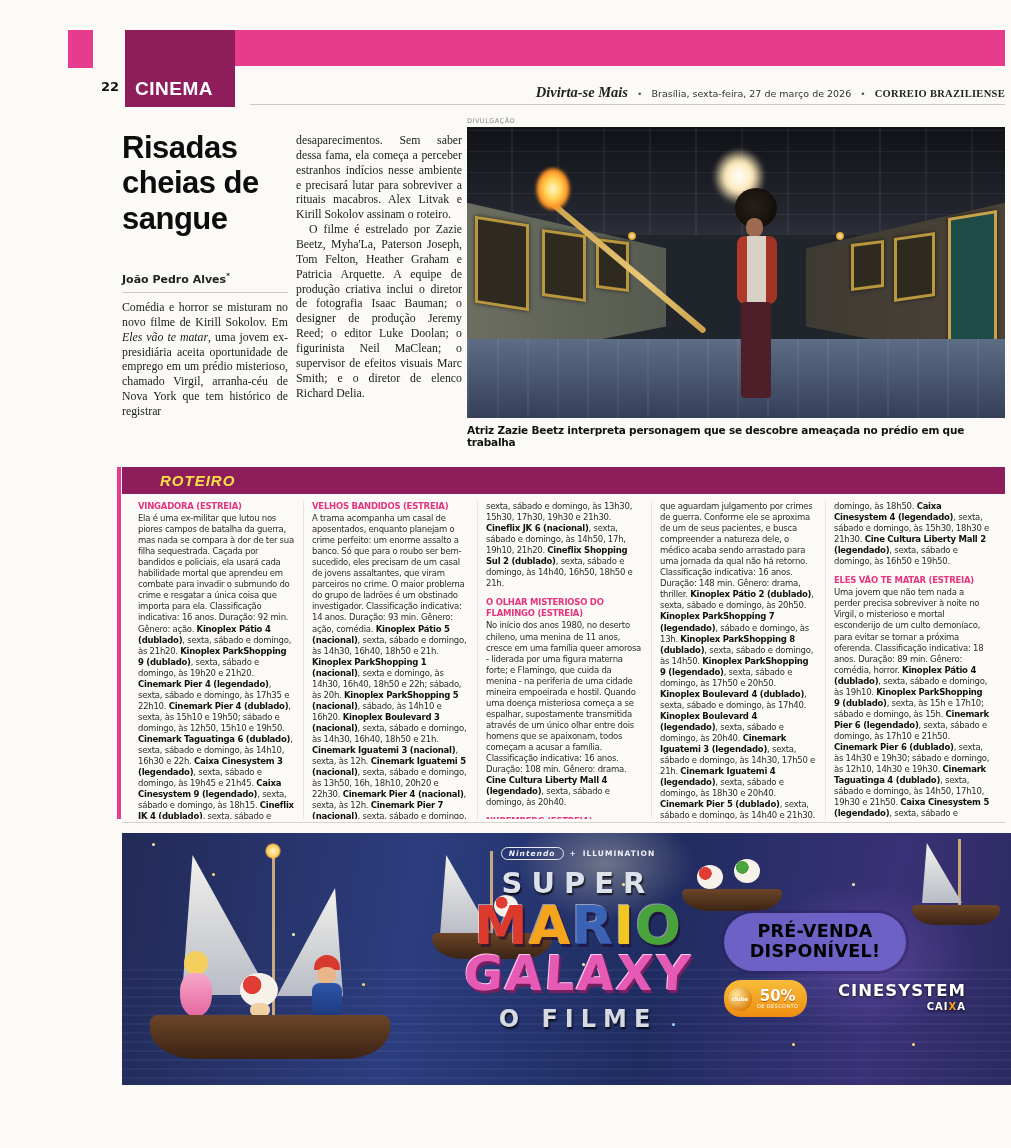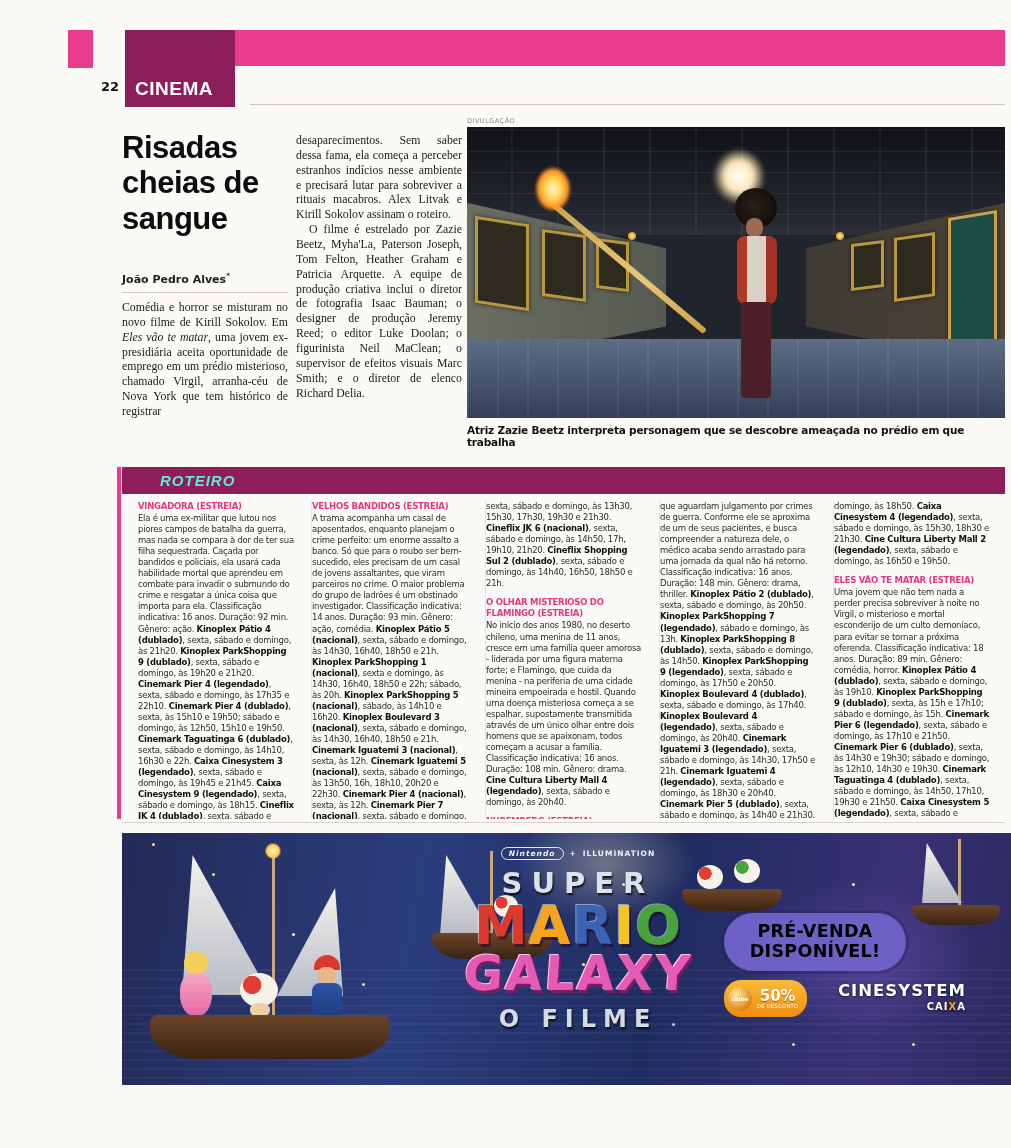--- a/index.html
+++ b/index.html
@@ -70,25 +70,25 @@
       background:linear-gradient(90deg,#caa14a,#e8c878 60%,#caa14a);transform:rotate(40deg);transform-origin:left center;}
   .ph-flame{position:absolute;left:11.5%;top:11%;width:48px;height:60px;
       background:radial-gradient(closest-side,#fff8cf,#ffd251 35%,#ff8f23 62%,transparent 75%);filter:blur(1.5px);}
   .sconce{position:absolute;width:8px;height:8px;border-radius:50%;
       background:radial-gradient(#ffe9ae,#d89b2e 70%,transparent);}
   .caption{left:467px;top:424px;width:538px;font-size:10.5px;font-weight:bold;letter-spacing:-.2px;color:#111;}
 
   
   .rot-strip{left:117px;top:467px;width:4px;height:352px;background:#e73c8e;}
   .rot-bar{left:122px;top:467px;width:883px;height:27px;background:#8e1d5c;display:flex;align-items:center;}
-  .rot-bar span{color:#5eead4;font-weight:bold;font-style:italic;font-size:15px;letter-spacing:1px;padding-left:38px;
+  .rot-bar span{color:#fde047;font-weight:bold;font-style:italic;font-size:15px;letter-spacing:1px;padding-left:38px;
       font-family:"Liberation Sans",sans-serif;}
   .rot-cols{left:138px;top:501px;width:852px;height:318px;display:flex;justify-content:space-between;overflow:hidden;}
   .rcol{width:156px;font-size:8.5px;line-height:1.3;letter-spacing:-.25px;color:#2d2d2d;overflow:hidden;}
-  .rcol + .rcol{border-left:1px solid #e7e3de;margin-left:-9px;}
+  .rcol + .rcol{border-left:1px solid #e7e3de;padding-left:8px;margin-left:-9px;}
   .rtitle{color:#e5357f;font-weight:bold;margin:0 0 1px 0;}
   .rbold{font-weight:bold;color:#111;}
   .rgap{height:8px;}
   .rot-rule{left:122px;top:822px;width:883px;height:1px;background:#d8d3cd;}
 
   
   .ad{left:122px;top:833px;width:912px;height:252px;overflow:hidden;
       background:linear-gradient(100deg,#222a57 0%,#2c3d7e 32%,#1f2c60 58%,#3a3176 82%,#29295c 100%);}
   .ad-glow1{position:absolute;left:40%;top:-18%;width:26%;height:60%;
       background:radial-gradient(closest-side,rgba(255,240,200,.35),transparent 75%);}
@@ -143,20 +143,27 @@
 <body>
 
 <div class="canvas">
 
   <div class="abs bar-left"></div>
   <div class="abs bar-top"></div>
   <div class="abs cinema-block">
     <span>CINEMA</span>
   </div>
   <div class="abs page-num">22</div>
+  <div class="abs masthead">
+    <span class="supp">Divirta-se Mais</span>
+    <span class="dot">•</span>
+    <span class="dateline">Brasília, sexta-feira, 27 de março de 2026</span>
+    <span class="dot">•</span>
+    <span class="paper">CORREIO BRAZILIENSE</span>
+  </div>
   <div class="abs head-rule"></div>
 
   <div class="abs headline">Risadas cheias de sangue</div>
   <div class="abs byline">
     <span>João Pedro Alves</span><sup>*</sup>
   </div>
   <div class="abs byline-rule"></div>
   <div class="abs bodycol col1">
     <span>Comédia e horror se misturam no novo filme de Kirill Sokolov. Em </span><i>Eles vão te matar</i><span>, uma jovem ex-presidiária aceita oportunidade de emprego em um prédio misterioso, chamado Virgil, arranha-céu de Nova York que tem histórico de registrar</span>
   </div>

